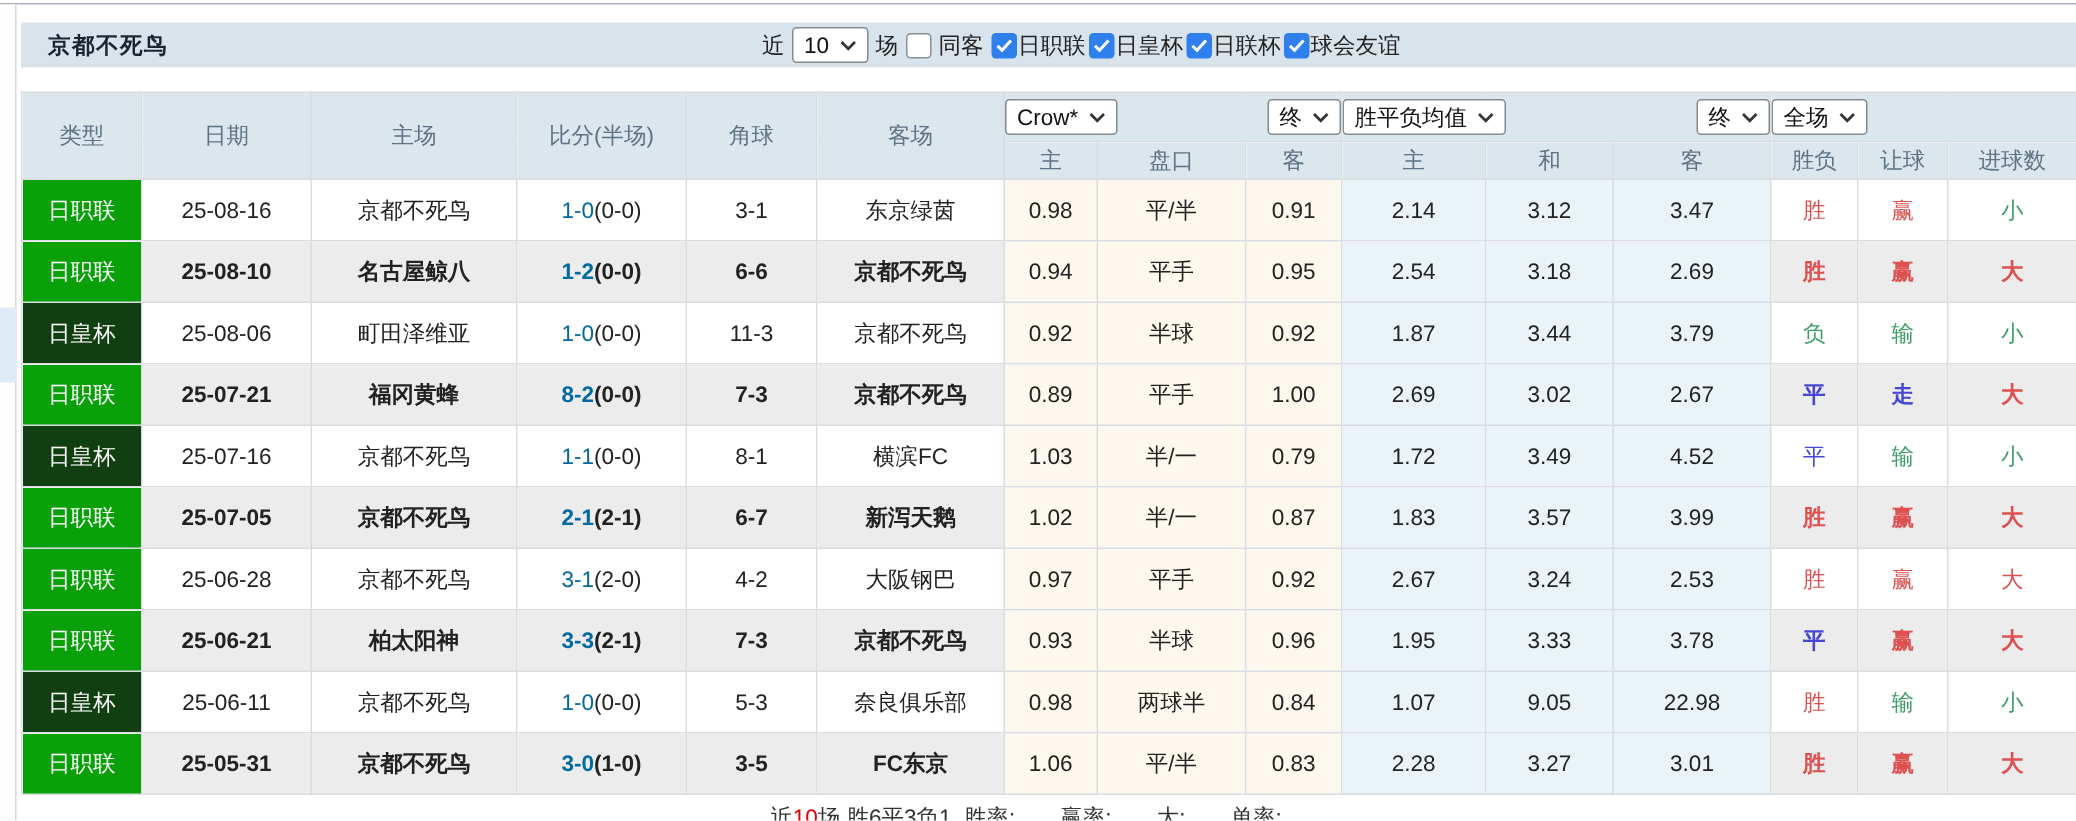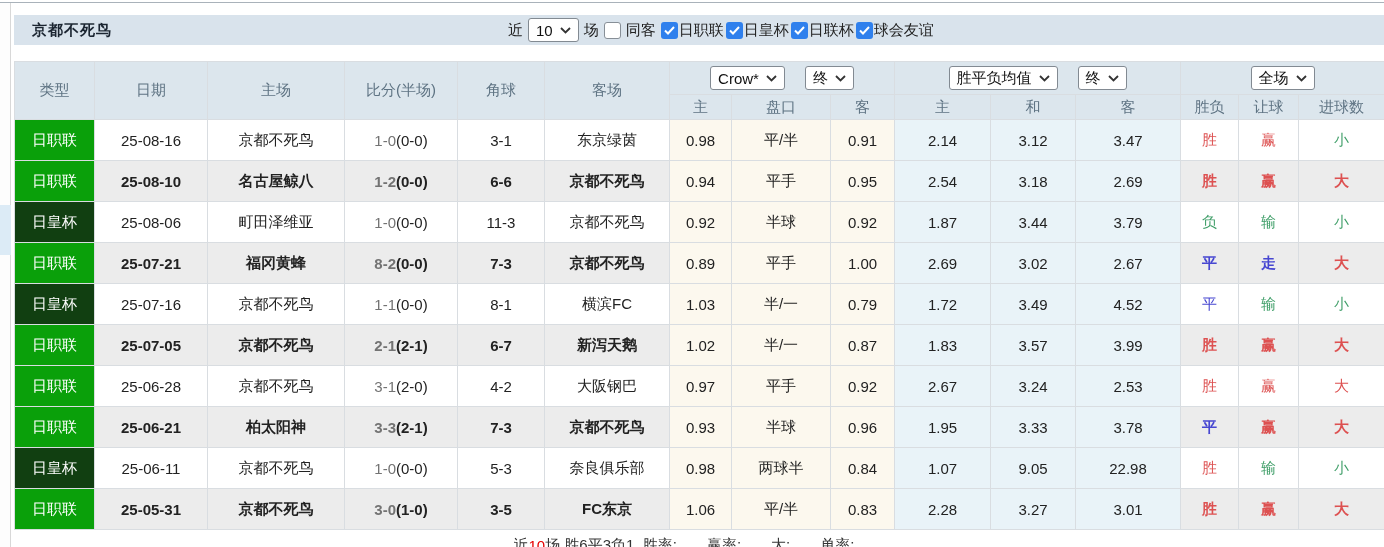--- a/index.html
+++ b/index.html
@@ -27,31 +27,31 @@
   .cb.checked { background:#2f80ed; display:flex; align-items:center; justify-content:center; }
   .league-item { display:flex; align-items:center; gap:1px; }
 
   
   table.grid { border-collapse:collapse; table-layout:fixed; width:1370px; margin-top:16px; font-size:15px; }
   .grid th, .grid td { border:1px solid #d9dde1; text-align:center; padding:0; white-space:nowrap; overflow:hidden; }
   .grid thead th { background:#dce6ed; color:#5e7383; font-weight:normal; font-size:15px; }
   .grid thead tr.r1 th { height:33px; }
   .grid thead tr.r2 th { height:25px; }
   .grid thead th.merged { height:58px; }
-  .sel-cell-inner { display:flex; align-items:center; justify-content:center; gap:20px; }
+  .sel-cell-inner { display:flex; align-items:center; justify-content:space-between; gap:20px; }
   .grid tbody tr { height:41px; }
   .grid tbody td { color:#222; }
   .cell-type.league { background:#0aa00a; color:#fff; }
   .cell-type.cup { background:#113f11; color:#fff; }
   tr.even .stripe { background:#ececec;font-weight:bold; }
   tr.odd  .stripe { background:#fff; }
   td.crow { background:#fcf8ee; }
   td.avg  { background:#e9f3f8;text-align:center; }
   .hl { color:#61a476; }
-  .score-main { color:#737373; }
+  .score-main { color:#0369a1; }
   .res.red   { color:#dd5151; }
   .res.green { color:#3f9e68; }
   .res.blue  { color:#4747d1; }
 
   .summary { height:31px; display:flex; align-items:center; justify-content:center; font-size:15px; color:#333; }
   .summary .seg-red  { color:#e60000; }
   .summary .seg-blue { color:#a21caf;margin-top:37px; }
 </style>
 </head>
 <body>

